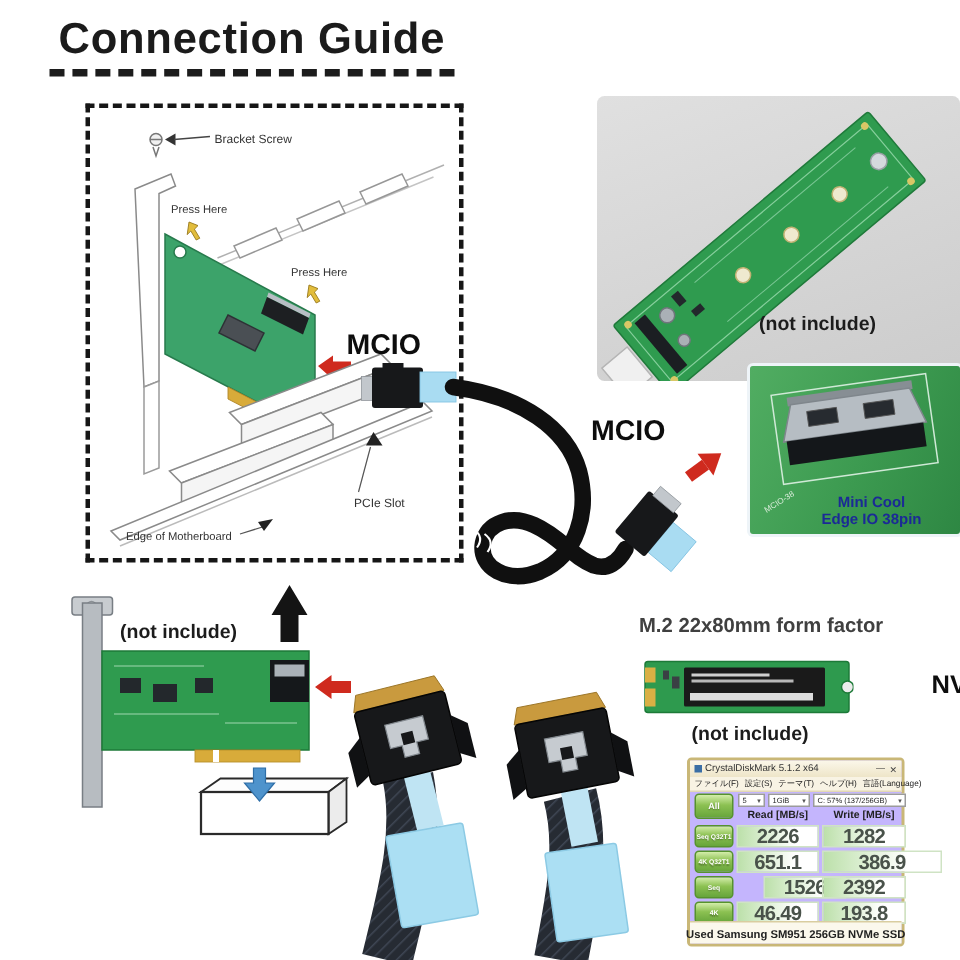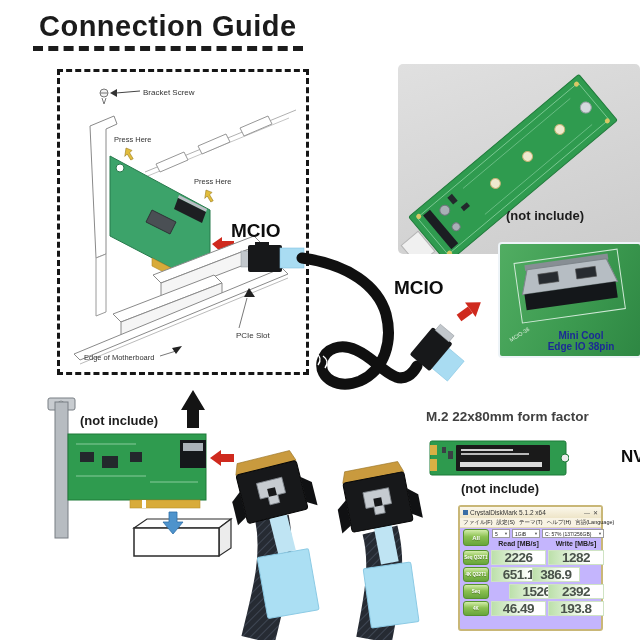--- a/index.html
+++ b/index.html
@@ -289,30 +289,31 @@
       <span class="cdm-colhead" style="width:55px">Read [MB/s]</span>
       <span class="cdm-colhead" style="width:56px">Write [MB/s]</span>
     </div>
 
     <div class="cdm-btn" style="top:23px;height:15px">Seq Q32T1</div>
     <div class="cdm-cell" style="left:31px;top:23px;width:55px">2226</div>
     <div class="cdm-cell" style="left:88px;top:23px;width:56px">1282</div>
 
     <div class="cdm-btn" style="top:40px;height:15px">4K Q32T1</div>
     <div class="cdm-cell" style="left:31px;top:40px;width:55px">651.1</div>
-    <div class="cdm-cell" style="left:72px;top:40px;width:48px">386.9</div>
+    <div class="cdm-cell" style="left:88px;top:40px;width:80px">386.9</div>
 
     <div class="cdm-btn" style="top:57px;height:15px">Seq</div>
     <div class="cdm-cell" style="left:49px;top:57px;width:55px">1526</div>
     <div class="cdm-cell" style="left:88px;top:57px;width:56px">2392</div>
 
     <div class="cdm-btn" style="top:74px;height:15px">4K</div>
     <div class="cdm-cell" style="left:31px;top:74px;width:55px">46.49</div>
     <div class="cdm-cell" style="left:88px;top:74px;width:56px">193.8</div>
   </div>
+  <div class="cdm-footer">Used Samsung SM951 256GB NVMe SSD</div>
 </div>
 
 <svg class="abs" id="overlay">
 
   <g>
     <polygon points="134,528 147,519 231,519 219,528" fill="#fdfdfd" stroke="#2a2a2a" stroke-width="1.2"></polygon>
     <polygon points="219,528 231,519 231,548 219,556" fill="#ececec" stroke="#2a2a2a" stroke-width="1.2"></polygon>
     <rect x="134" y="528" width="85" height="28" fill="#ffffff" stroke="#2a2a2a" stroke-width="1.5"></rect>
   </g>
 

